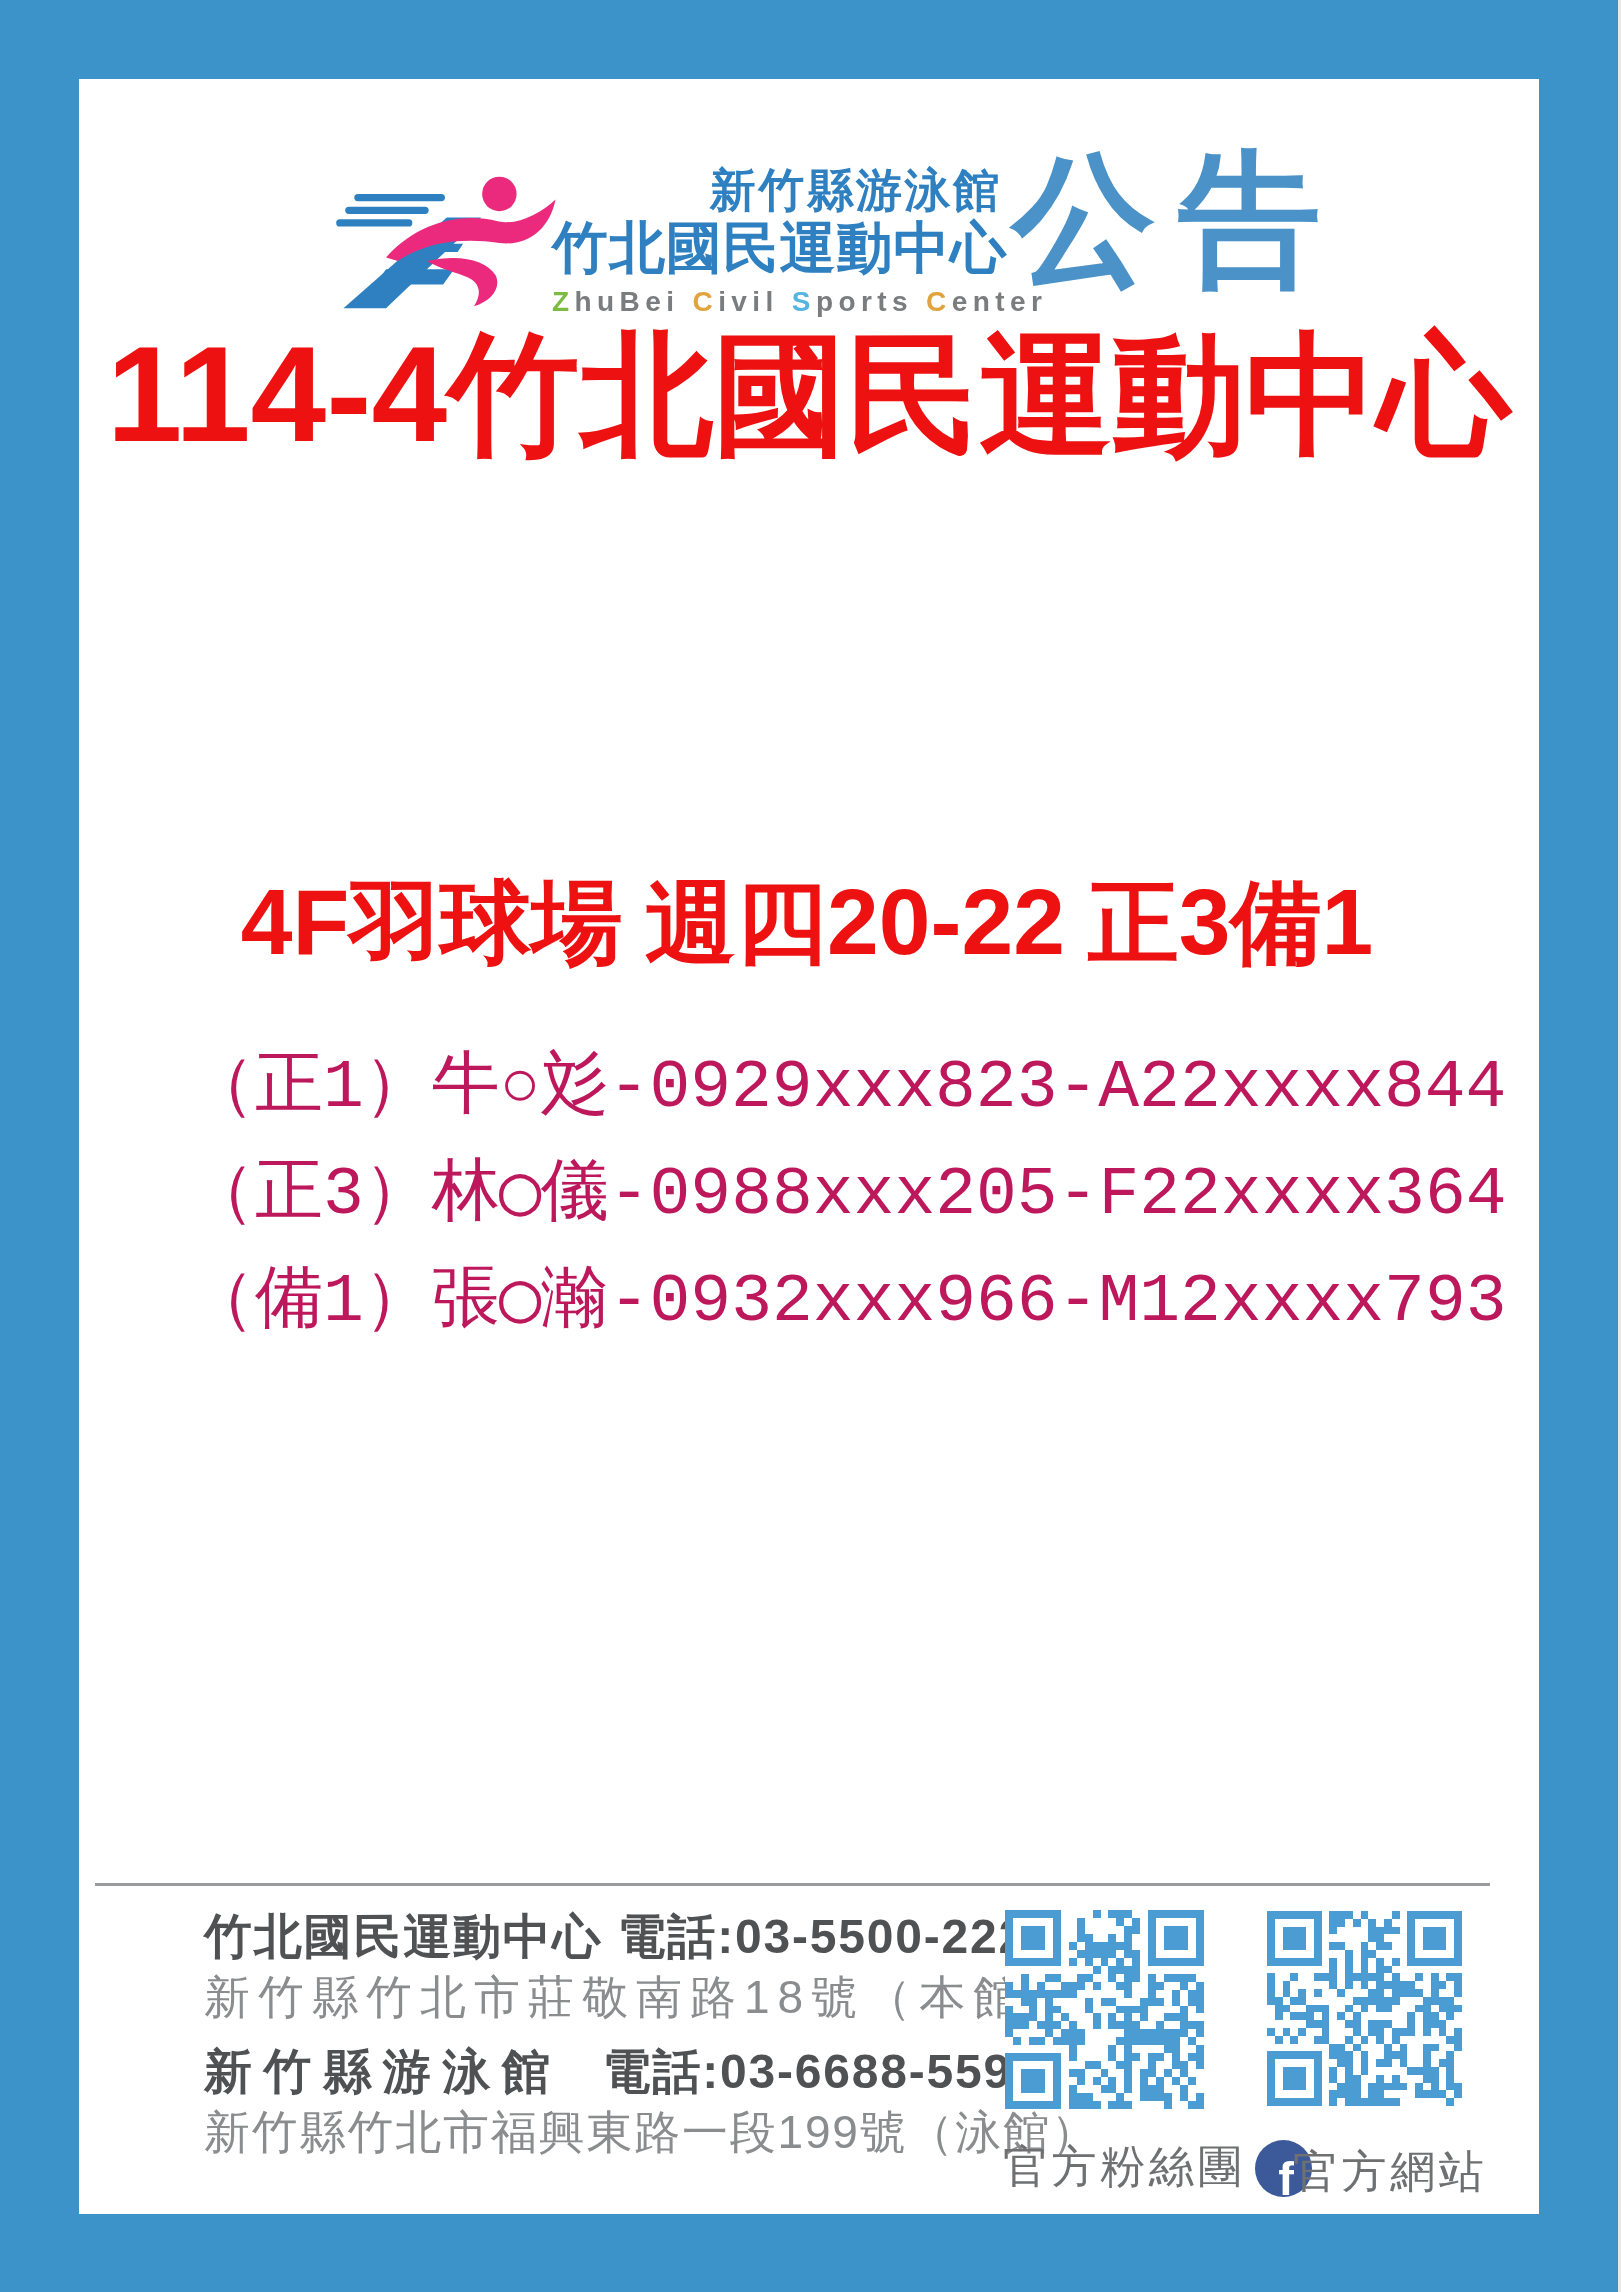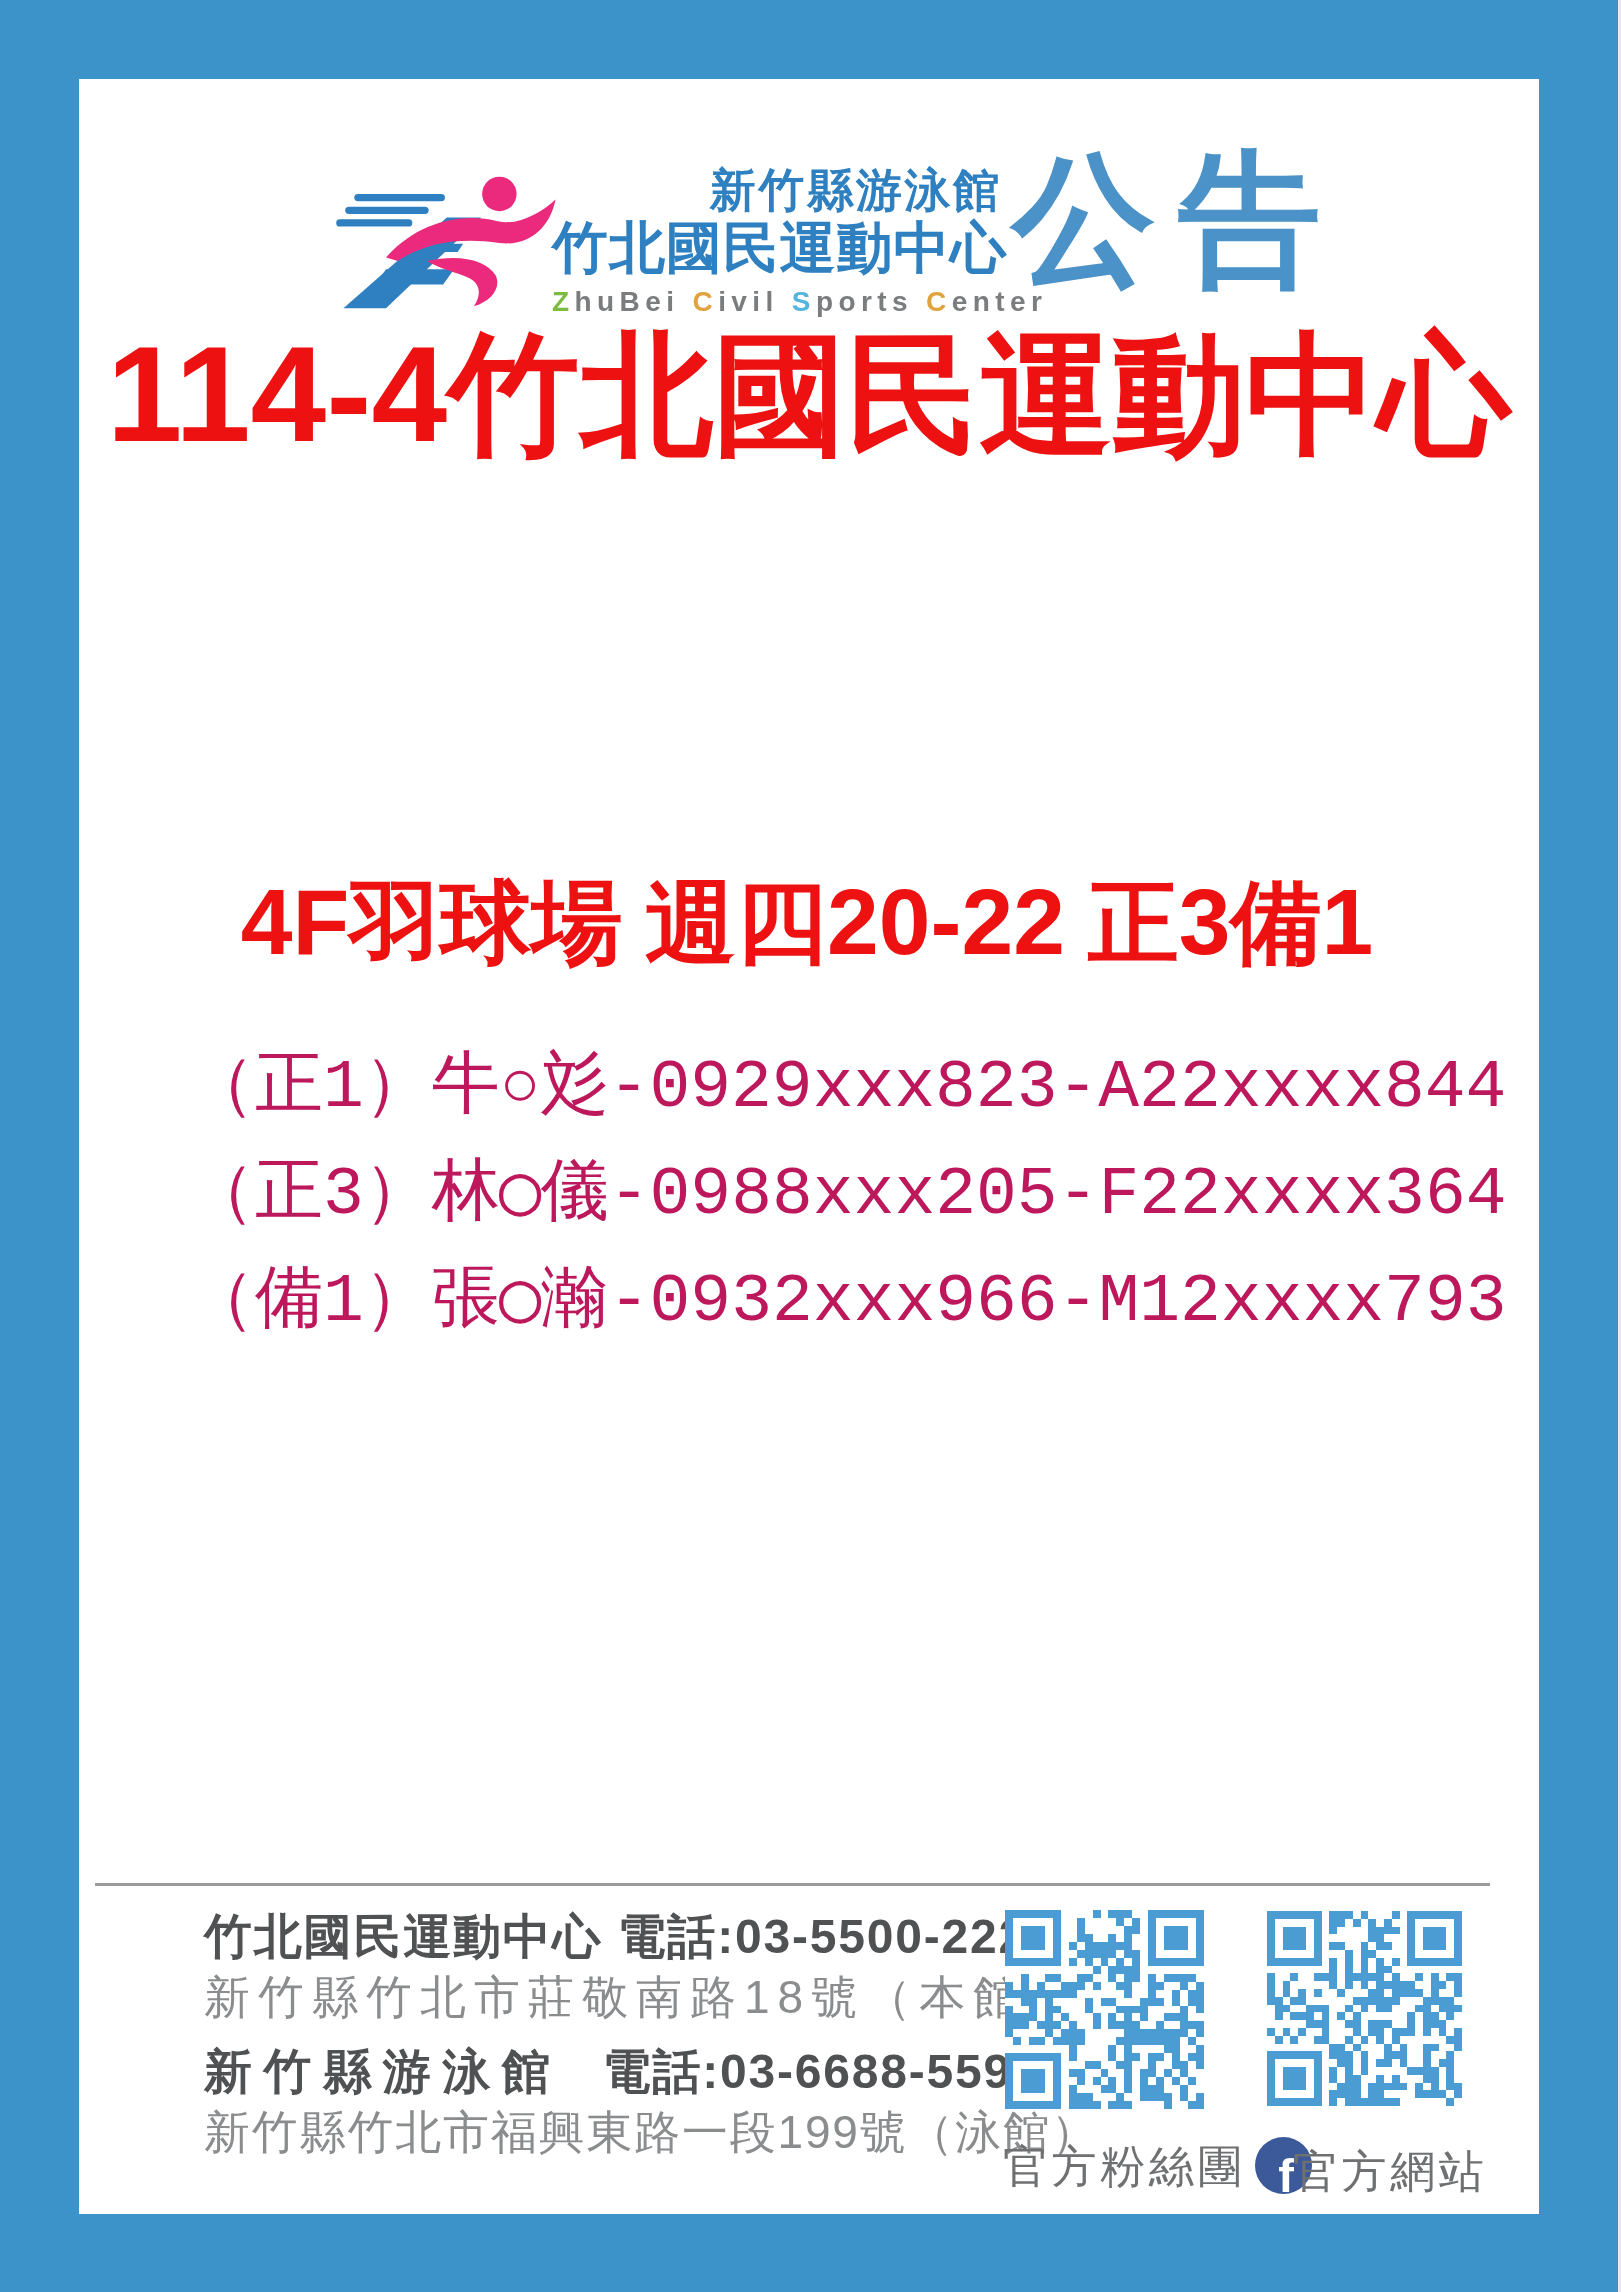--- a/index.html
+++ b/index.html
@@ -75,21 +75,21 @@
   .l1{top:1832px;}
   .l2{top:1893px;letter-spacing:8px;}
   .l3{top:1967px;}
   .l3 .spread{letter-spacing:11.6px;margin-right:41px;}
   .l4{top:2028px;letter-spacing:1.8px;}
   .l5{top:2094px;font-size:43px;color:#717274;letter-spacing:19px;}
 
   .qr{background:#fff;}
   .qr-fans{left:926px;top:1831px;width:199px;height:199px;}
   .qr-site{left:1188px;top:1832px;width:195px;height:195px;}
-  .qr-label-row{display:flex;align-items:flex-start;gap:9px;}
+  .qr-label-row{display:flex;align-items:flex-end;gap:9px;}
   .qr-label{
     font-size:45px;color:#6f7072;letter-spacing:3.6px;white-space:nowrap;
   }
   .lab-fans{left:924px;top:2058px;}
   .lab-site{left:1214px;top:2063px;}
   .fb-icon{
     width:57px;height:57px;border-radius:50%;
     background:var(--facebook_navy,#3c5a99);
     color:#fff;display:flex;align-items:flex-end;justify-content:center;
     font-weight:700;font-size:47px;line-height:1;

